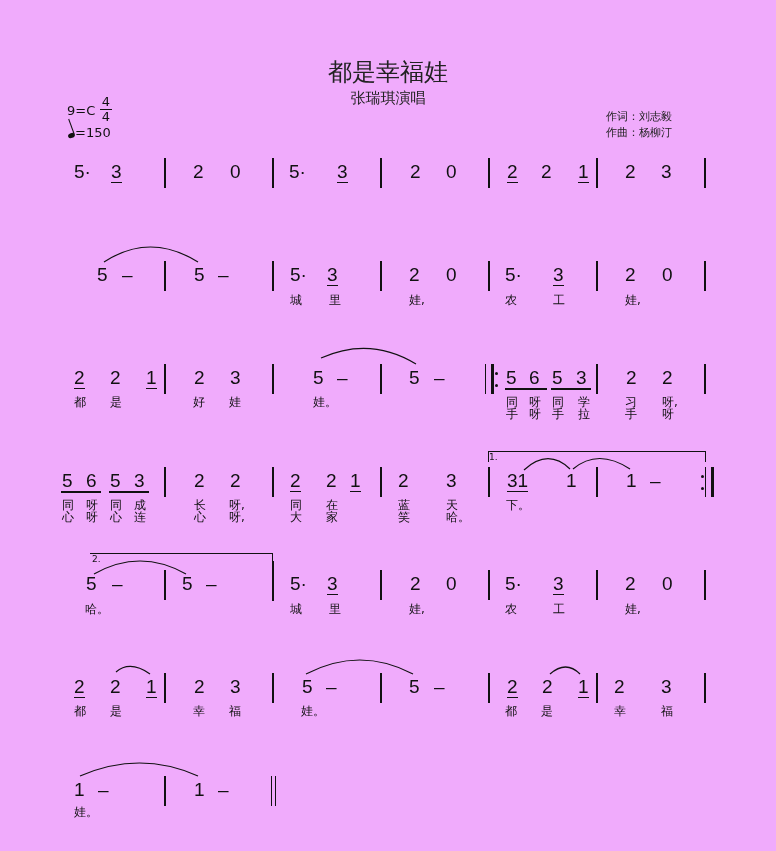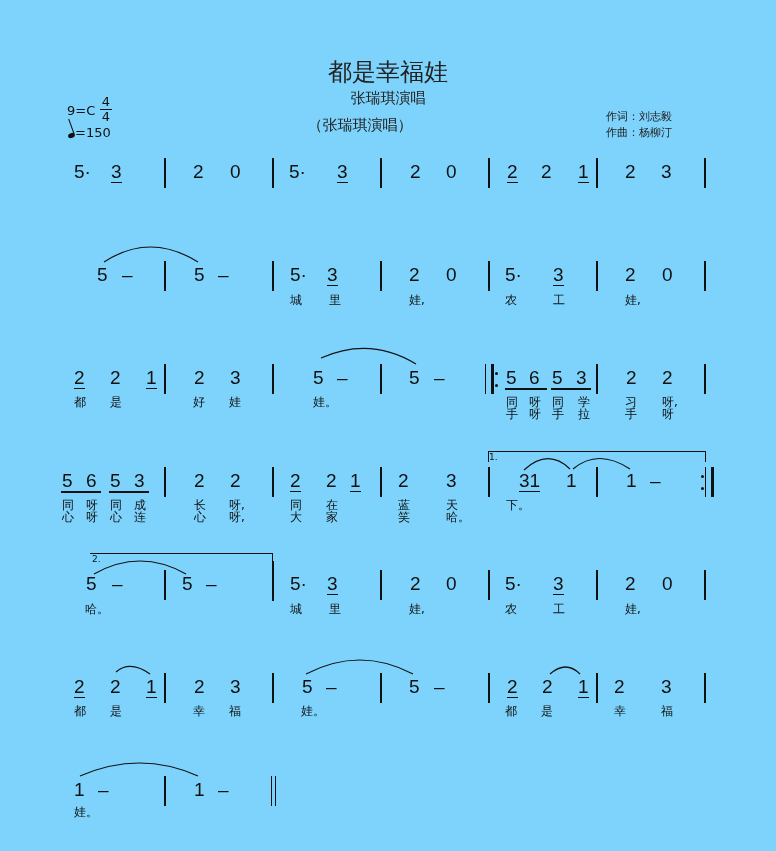--- a/index.html
+++ b/index.html
@@ -1,16 +1,16 @@
 <!DOCTYPE html>
 <html><head>
 <meta charset="utf-8">
 <style>
   html, body { margin:0; padding:0; background:#fff; }
-  #score { position:relative; width:776px; height:851px; overflow:hidden; background:#7dd3fc; color:#111;
+  #score { position:relative; width:776px; height:851px; overflow:hidden; background:#f0abfc; color:#111;
     font-family:"DejaVu Sans", "Liberation Sans", sans-serif; }
   .title { position:absolute; left:0; width:776px; top:56px; text-align:center; font-size:24px; font-family:"DejaVu Serif", serif; color:#222; }
   .subtitle { position:absolute; left:0; width:776px; top:89px; text-align:center; font-size:15px; color:#222; }
   .singer { position:absolute; left:0; width:720px; top:116px; text-align:center; font-size:15px; color:#222; }
   .credit { position:absolute; left:606px; font-size:11px; color:#222; }
   .key { position:absolute; left:67px; top:103px; font-size:13px; }
   .ts { position:absolute; left:100px; top:95px; font-size:13px; text-align:center; width:12px; line-height:14px; }
   .ts .line { border-top:1px solid #111; }
   .tempo { position:absolute; left:68px; top:125px; font-size:13px; }
   .tempo .note { display:inline-block; width:7px; height:5px; background:#111; border-radius:50%; transform:rotate(-20deg); position:relative; top:1px; }
@@ -26,21 +26,20 @@
   .vlabel { position:absolute; font-size:9px; }
   svg.slurs { position:absolute; left:0; top:0; width:776px; height:851px; pointer-events:none; }
   .ul { position:absolute; height:1.5px; background:#111; }
 </style>
 </head>
 <body>
 
 <div id="score">
   <div class="title">都是幸福娃</div>
   <div class="subtitle">张瑞琪演唱</div>
-  <div class="singer">（张瑞琪演唱）</div>
   <div class="credit" style="top:109px">作词：刘志毅</div>
   <div class="credit" style="top:125px">作曲：杨柳汀</div>
   <div class="key">9=C</div>
   <div class="ts">
     <div>4</div>
     <div class="line">4</div>
   </div>
   <div class="tempo">
     <span class="note"><span class="stem"></span></span><span>=150</span>
   </div>
@@ -159,21 +158,21 @@
   <div class="bar" style="left:272px;top:467px;height:30px"></div>
   <div class="n u" style="left:290px;top:471px">2</div>
   <div class="n" style="left:326px;top:471px">2</div>
   <div class="n u" style="left:350px;top:471px">1</div>
   <div class="bar" style="left:380px;top:467px;height:30px"></div>
   <div class="n" style="left:398px;top:471px">2</div>
   <div class="n" style="left:446px;top:471px">3</div>
   <div class="volta open-right" style="left:488px;top:451px;width:216px;border-right:1px solid #111"></div>
   <div class="vlabel" style="left:489px;top:452px">1.</div>
   <div class="bar" style="left:488px;top:467px;height:30px"></div>
-  <div class="n u" style="left:519px;top:471px">31</div>
+  <div class="n u" style="left:507px;top:471px">31</div>
   <div class="n" style="left:566px;top:471px">1</div>
   <div class="bar" style="left:596px;top:467px;height:30px"></div>
   <div class="n" style="left:626px;top:471px">1</div>
   <div class="n" style="left:650px;top:471px">–</div>
   <div class="rdot" style="left:701px;top:475px"></div>
   <div class="rdot" style="left:701px;top:487px"></div>
   <div class="dbar" style="left:705px;top:467px;height:30px;border-left-width:1.5px;border-right-width:3px"></div>
   <div class="ly" style="left:62px;top:499px">同</div>
   <div class="ly" style="left:86px;top:499px">呀</div>
   <div class="ly" style="left:110px;top:499px">同</div>

